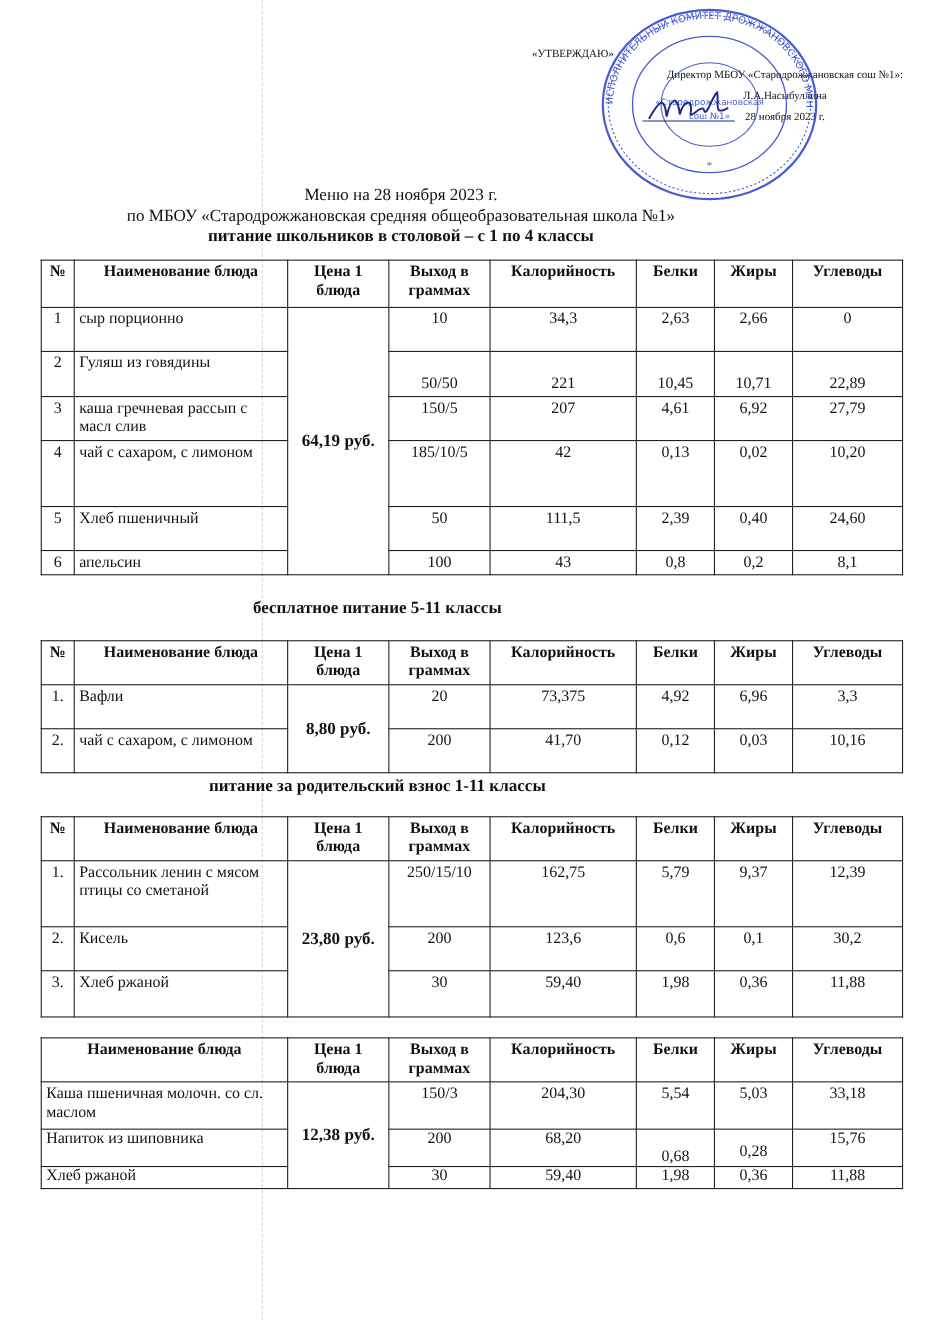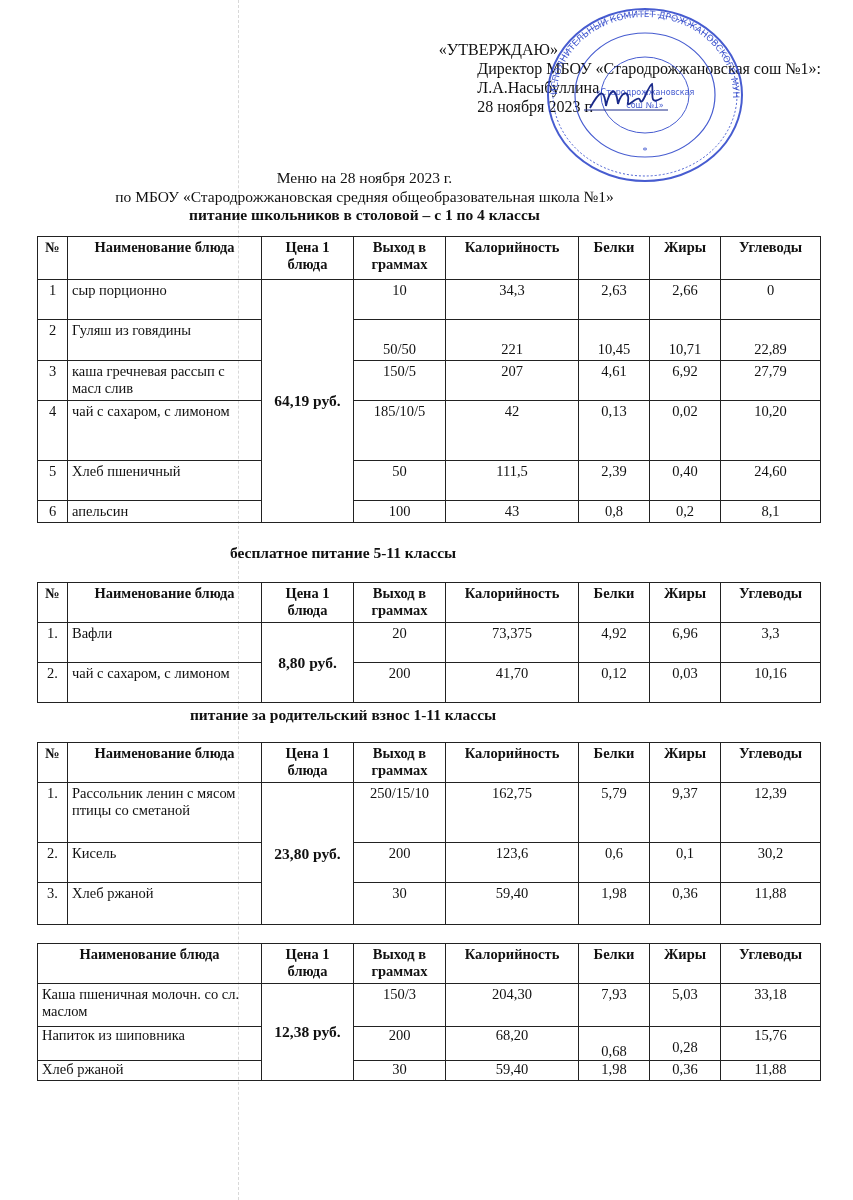--- a/index.html
+++ b/index.html
@@ -1,19 +1,19 @@
 <!DOCTYPE html>
 <html><head>
   <meta charset="utf-8">
   <style>
     * { box-sizing: border-box; margin: 0; padding: 0; }
     html, body { width: 853px; height: 1200px; background: #ffffff; overflow: hidden; }
     body { position: relative; font-family: "Liberation Serif", "DejaVu Serif", serif; color: #111; font-size: 15px; }
 
-    .approval { position: absolute; right: 32px; top: 40px; text-align: left; line-height: 19px; font-size: 16px; }
+    .approval { position: absolute; right: 32px; top: 40px; text-align: center; line-height: 19px; font-size: 10px; }
     .approval .approve-title { position: absolute; right: 263px; top: 0; white-space: nowrap; }
     .approval .line { display: block; white-space: nowrap; }
     .approval .director { margin-top: 19px; }
 
     .stamp { position: absolute; left: 545px; top: 6px; width: 200px; height: 178px; pointer-events: none; }
     .signature { position: absolute; left: 582px; top: 80px; width: 88px; height: 36px; pointer-events: none; }
 
     .title-block { position: absolute; left: 0; width: 729px; text-align: center; font-size: 15.5px; line-height: 19px; }
     .title-block.t1 { top: 168px; }
     .title-block.t2 { top: 187px; }
@@ -240,21 +240,21 @@
     <th class="c-cal">Калорийность</th>
     <th class="c-prot">Белки</th>
     <th class="c-fat">Жиры</th>
     <th class="c-carb">Углеводы</th>
   </tr>
   <tr style="height:43px;">
     <td class="name">Каша пшеничная молочн. со сл. маслом</td>
     <td class="price" rowspan="3">12,38 руб.</td>
     <td class="val">150/3</td>
     <td class="val">204,30</td>
-    <td class="val">7,93</td>
+    <td class="val">5,54</td>
     <td class="val">5,03</td>
     <td class="val">33,18</td>
   </tr>
   <tr style="height:20px;">
     <td class="name" style="padding-top:0;padding-bottom:0;">Напиток из шиповника</td>
     <td class="val" style="padding-top:0;padding-bottom:0;">200</td>
     <td class="val" style="padding-top:0;padding-bottom:0;">68,20</td>
     <td class="val" style="padding-top:16px;padding-bottom:0;">0,68</td>
     <td class="val" style="padding-top:12px;padding-bottom:0;">0,28</td>
     <td class="val" style="padding-top:0;padding-bottom:0;">15,76</td>

